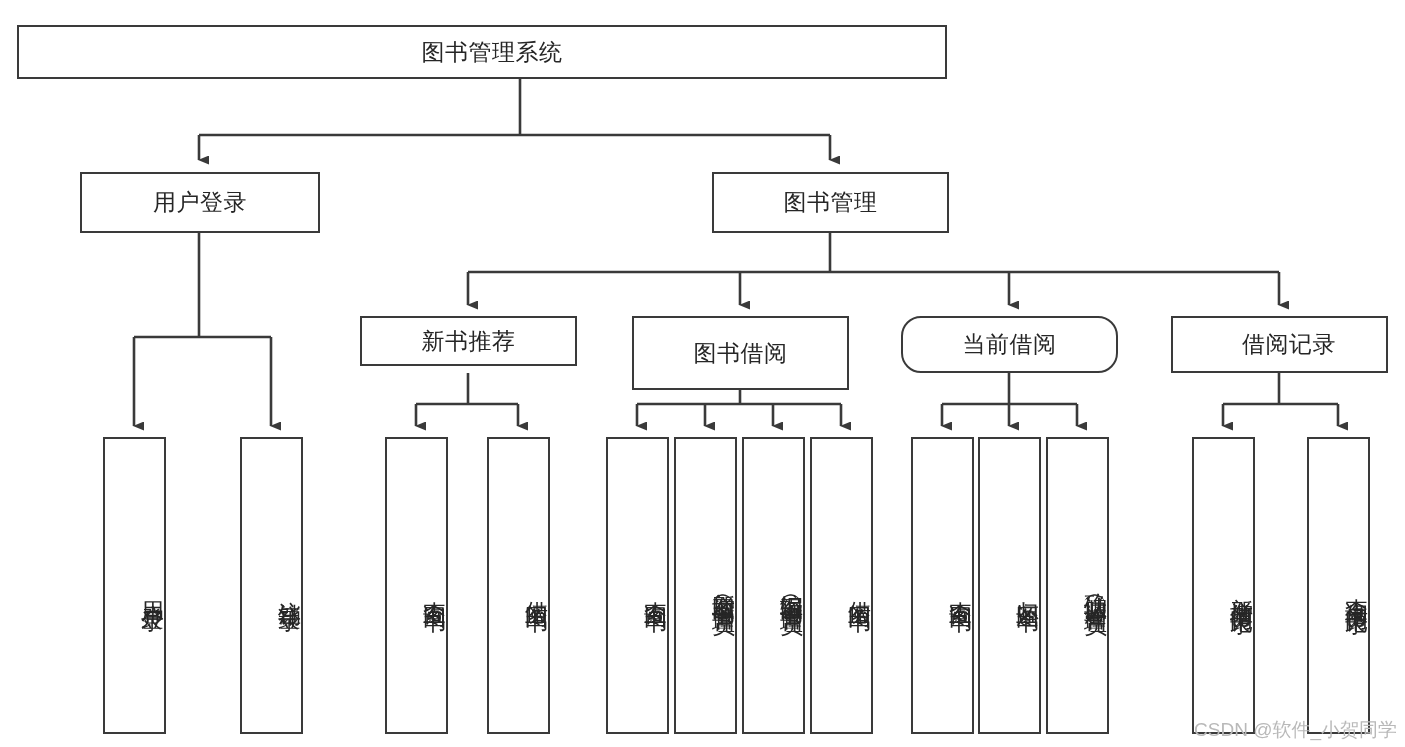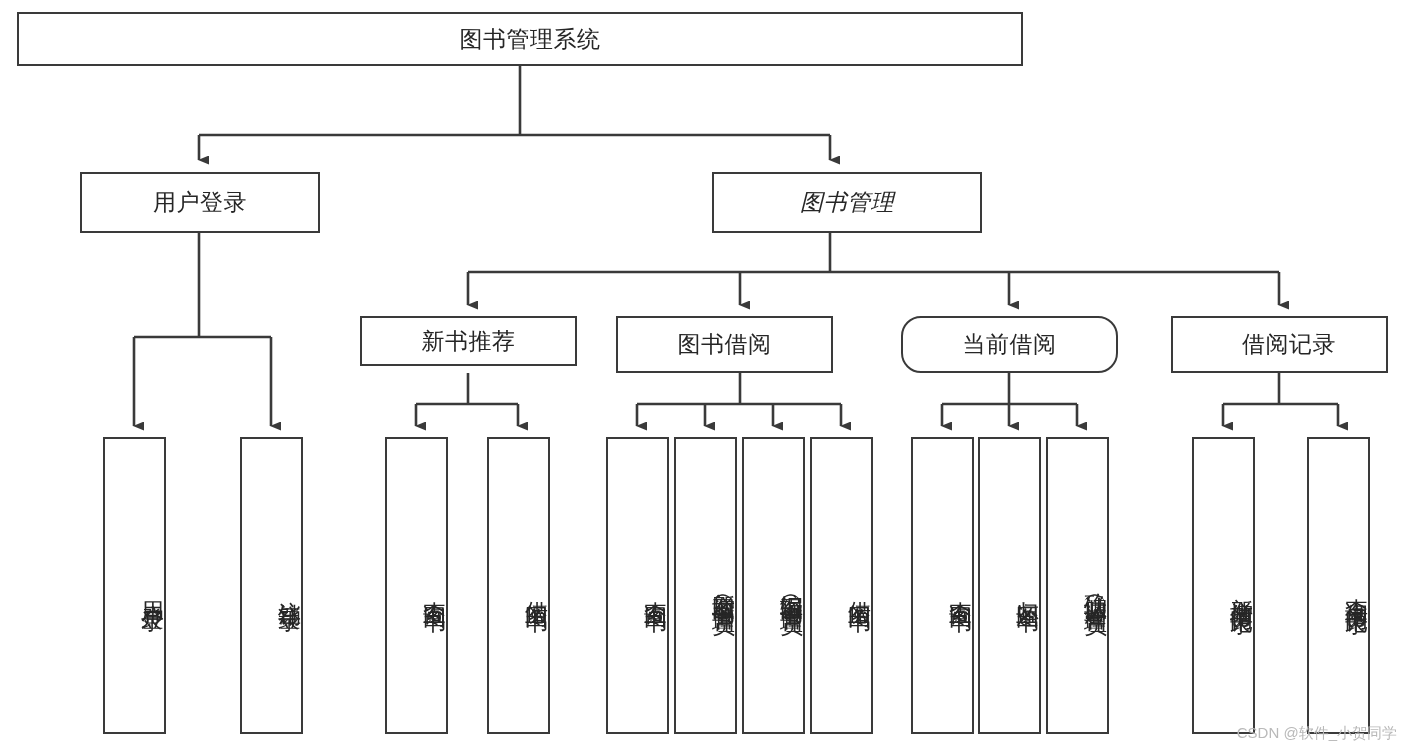--- a/index.html
+++ b/index.html
@@ -51,30 +51,30 @@
     justify-content: center;
     padding-top: 6px;
   }
   .node-v .vtext {
     writing-mode: vertical-rl;
     text-orientation: upright;
     display: block;
   }
   #root-node {
     left: 17px;
-    top: 12px;
-    width: 1006px;
+    top: 25px;
+    width: 930px;
     height: 54px;
     padding-left: 20px;
   }
   .watermark {
     position: absolute;
     right: 8px;
     bottom: 4px;
-    font-size: 15px;
+    font-size: 19px;
     color: #b9b9b9;
     white-space: nowrap;
     font-family: "Liberation Sans", "DejaVu Sans", sans-serif;
   }
 </style>
 </head>
 <body>
 
 <div id="diagram-root">
 
@@ -137,25 +137,25 @@
       <line x1="1223" y1="404" x2="1338" y2="404"></line>
       <line x1="1223" y1="404" x2="1223" y2="426" marker-end="url(#arrowhead)"></line>
       <line x1="1338" y1="404" x2="1338" y2="426" marker-end="url(#arrowhead)"></line>
     </g>
   </svg>
 
   <div class="node node-h" id="root-node">图书管理系统</div>
 
   <div class="node node-h" style="left:80px; top:172px; width:240px; height:61px;">用户登录</div>
 
-  <div class="node node-h" style="left:712px; top:172px; width:270px; height:61px;font-style:italic;">图书管理</div>
+  <div class="node node-h" style="left:712px; top:172px; width:237px; height:61px;">图书管理</div>
 
   <div class="node node-h" style="left:360px; top:316px; width:217px; height:50px;">新书推荐</div>
 
-  <div class="node node-h" style="left:616px; top:316px; width:217px; height:57px;">图书借阅</div>
+  <div class="node node-h" style="left:632px; top:316px; width:217px; height:74px;">图书借阅</div>
 
   <div class="node node-h" style="left:901px; top:316px; width:217px; height:57px;border-radius:20px;">当前借阅</div>
 
   <div class="node node-h" style="left:1171px; top:316px; width:217px; height:57px;padding-left:19px;">借阅记录</div>
 
   <div class="node node-v" style="left:103px; top:437px; width:63px; height:297px;">
     <span class="vtext">用户登录</span>
   </div>
 
   <div class="node node-v" style="left:240px; top:437px; width:63px; height:297px;">

